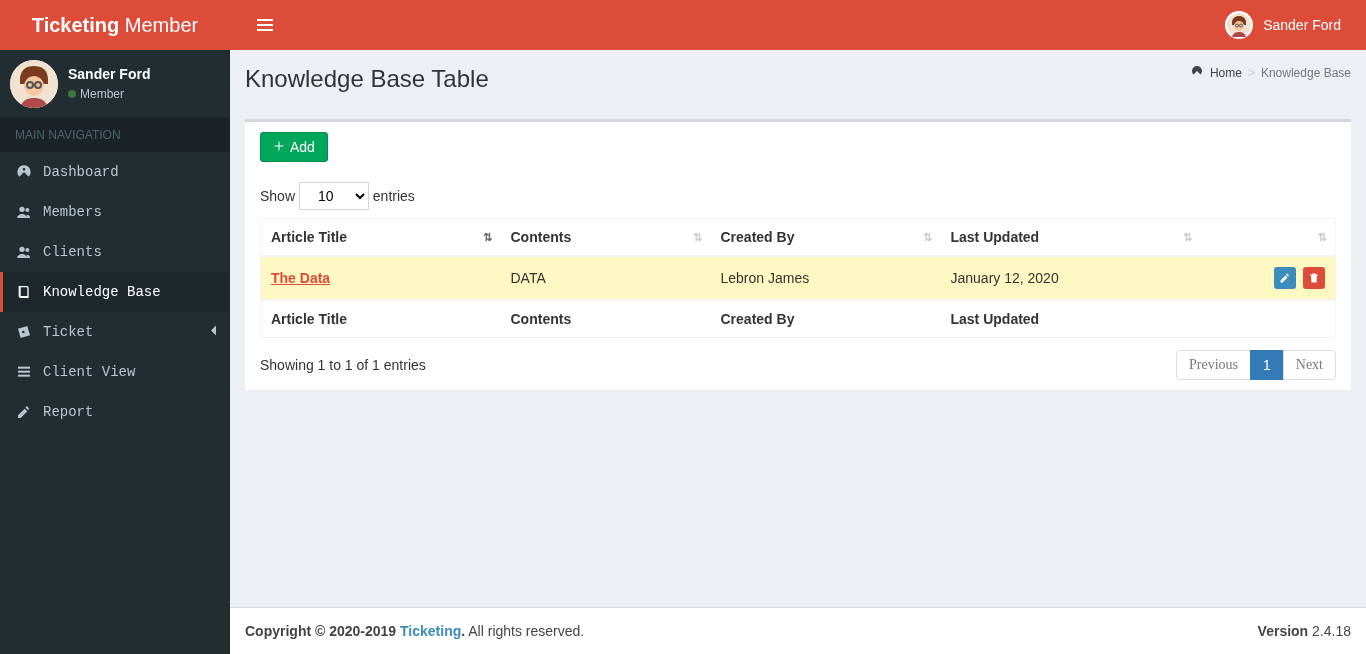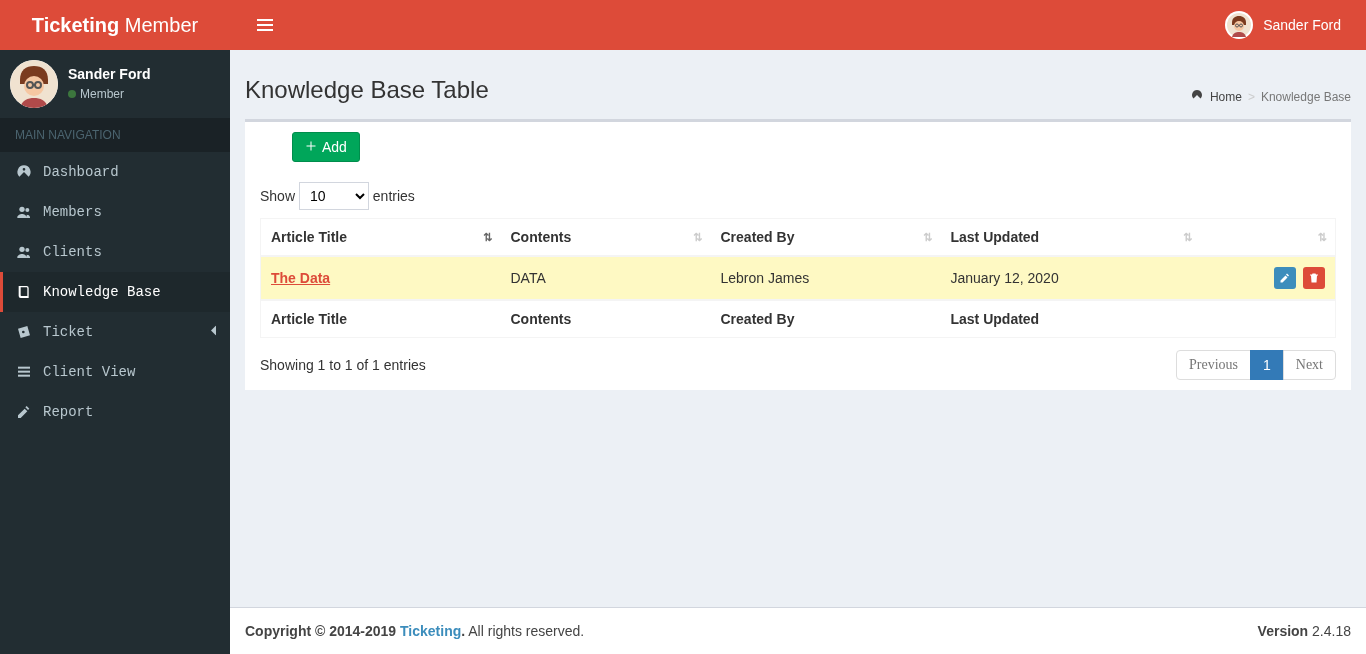--- a/index.html
+++ b/index.html
@@ -28,35 +28,35 @@
   .dot-online { width: 8px; height: 8px; background: #3c763d; border-radius: 50%; display: inline-block; }
   .nav-header { padding: 10px 15px; color: #4b646f; background: #1a2226; font-size: 12px; }
   ul.sidebar-menu { list-style: none; font-family: Liberation Mono, monospace; }
   ul.sidebar-menu li a { display: flex; align-items: center; padding: 12px 15px; color: #b8c7ce; font-size: 14px; gap: 10px; position: relative; }
   ul.sidebar-menu li.active a { background: #1e282c; color: #fff; border-left: 3px solid #dd4b39; padding-left: 12px; }
   .menu-icon { width: 18px; text-align: center; display: inline-flex; justify-content: center; }
   .pull-right { position: absolute; right: 12px; top: 50%; transform: translateY(-50%); font-size: 10px; color: #b8c7ce; }
 
   
   .content-wrapper { margin-left: 230px; height: 604px; display: flex; flex-direction: column; }
-  .content-header { background: #ecf0f5; padding: 15px 15px 0 15px; display: flex; align-items: flex-end; justify-content: space-between; min-height: 54px; }
+  .content-header { background: #ecf0f5; padding: 15px 15px 0 15px; display: flex; align-items: flex-start; justify-content: space-between; min-height: 54px; }
   .content-header h1 { font-size: 24px; font-weight: 500; color: #333; }
   .breadcrumb { font-size: 12px; color: #777; display: flex; align-items: center; gap: 6px; }
   .breadcrumb .home-link { color: #444; display: inline-flex; align-items: center; gap: 7px; }
   .breadcrumb .sep { color: #ccc; }
   .breadcrumb .active-crumb { color: #777; }
 
   .content { padding: 15px; flex: 1; }
   .box { background: #fff; border-top: 3px solid #d2d6de; padding: 10px 15px; }
   .btn { display: inline-flex; align-items: center; gap: 5px; padding: 6px 12px; border-radius: 3px; cursor: pointer; font-size: 14px; border: 1px solid transparent; }
-  .btn-success { background: #00a65a; color: #fff; border-color: #008d4c; margin-left: 32px; }
+  .btn-success { background: #00a65a; color: #fff; border-color: #008d4c; }
 
   
   .dt-controls { display: flex; justify-content: space-between; align-items: center; margin: 20px 0 8px 0; font-size: 14px; color: #333; }
-  .dt-length select { border: 1px solid #d2d6de; padding: 3px 6px; background: #fff; font-size: 14px; width: 70px; height: 28px; }
+  .dt-length select { border: 1px solid #d2d6de; padding: 3px 14px; background: #fff; font-size: 14px; width: 70px; height: 28px; }
   .dt-filter input { border: 1px solid #d2d6de; padding: 4px 8px; height: 30px; width: 150px; margin-left: 6px; }
 
   table.datatable { width: 100%; border-collapse: collapse; border: 1px solid #f4f4f4; }
   table.datatable th, table.datatable td { padding: 10px; border-top: 1px solid #f4f4f4; text-align: left; }
   table.datatable thead th { border-bottom: 2px solid #f4f4f4; font-weight: 700; color: #333; position: relative; }
   table.datatable tbody tr.odd { background: #fef9c3; }
   table.datatable tfoot th { border-top: 2px solid #f4f4f4; font-weight: 700; }
   .sort-icon { position: absolute; right: 8px; top: 50%; transform: translateY(-50%); color: #ccc; font-size: 11px; }
   .sort-icon.primary { color: #666; }
 
@@ -318,21 +318,21 @@
           <li class="disabled">
               <a>Next</a>
             </li>
         </ul>
       </div>
     </div>
   </section>
 
   <footer class="main-footer">
     <div>
-      <b>Copyright © 2014-2019 </b>
+      <b>Copyright © 2020-2019 </b>
       <a><b>Ticketing</b></a><b>.</b>
       <span> All rights reserved.</span>
     </div>
     <div>
       <b>Version</b><span> 2.4.18</span>
     </div>
   </footer>
 </div>
 
 </body></html>

